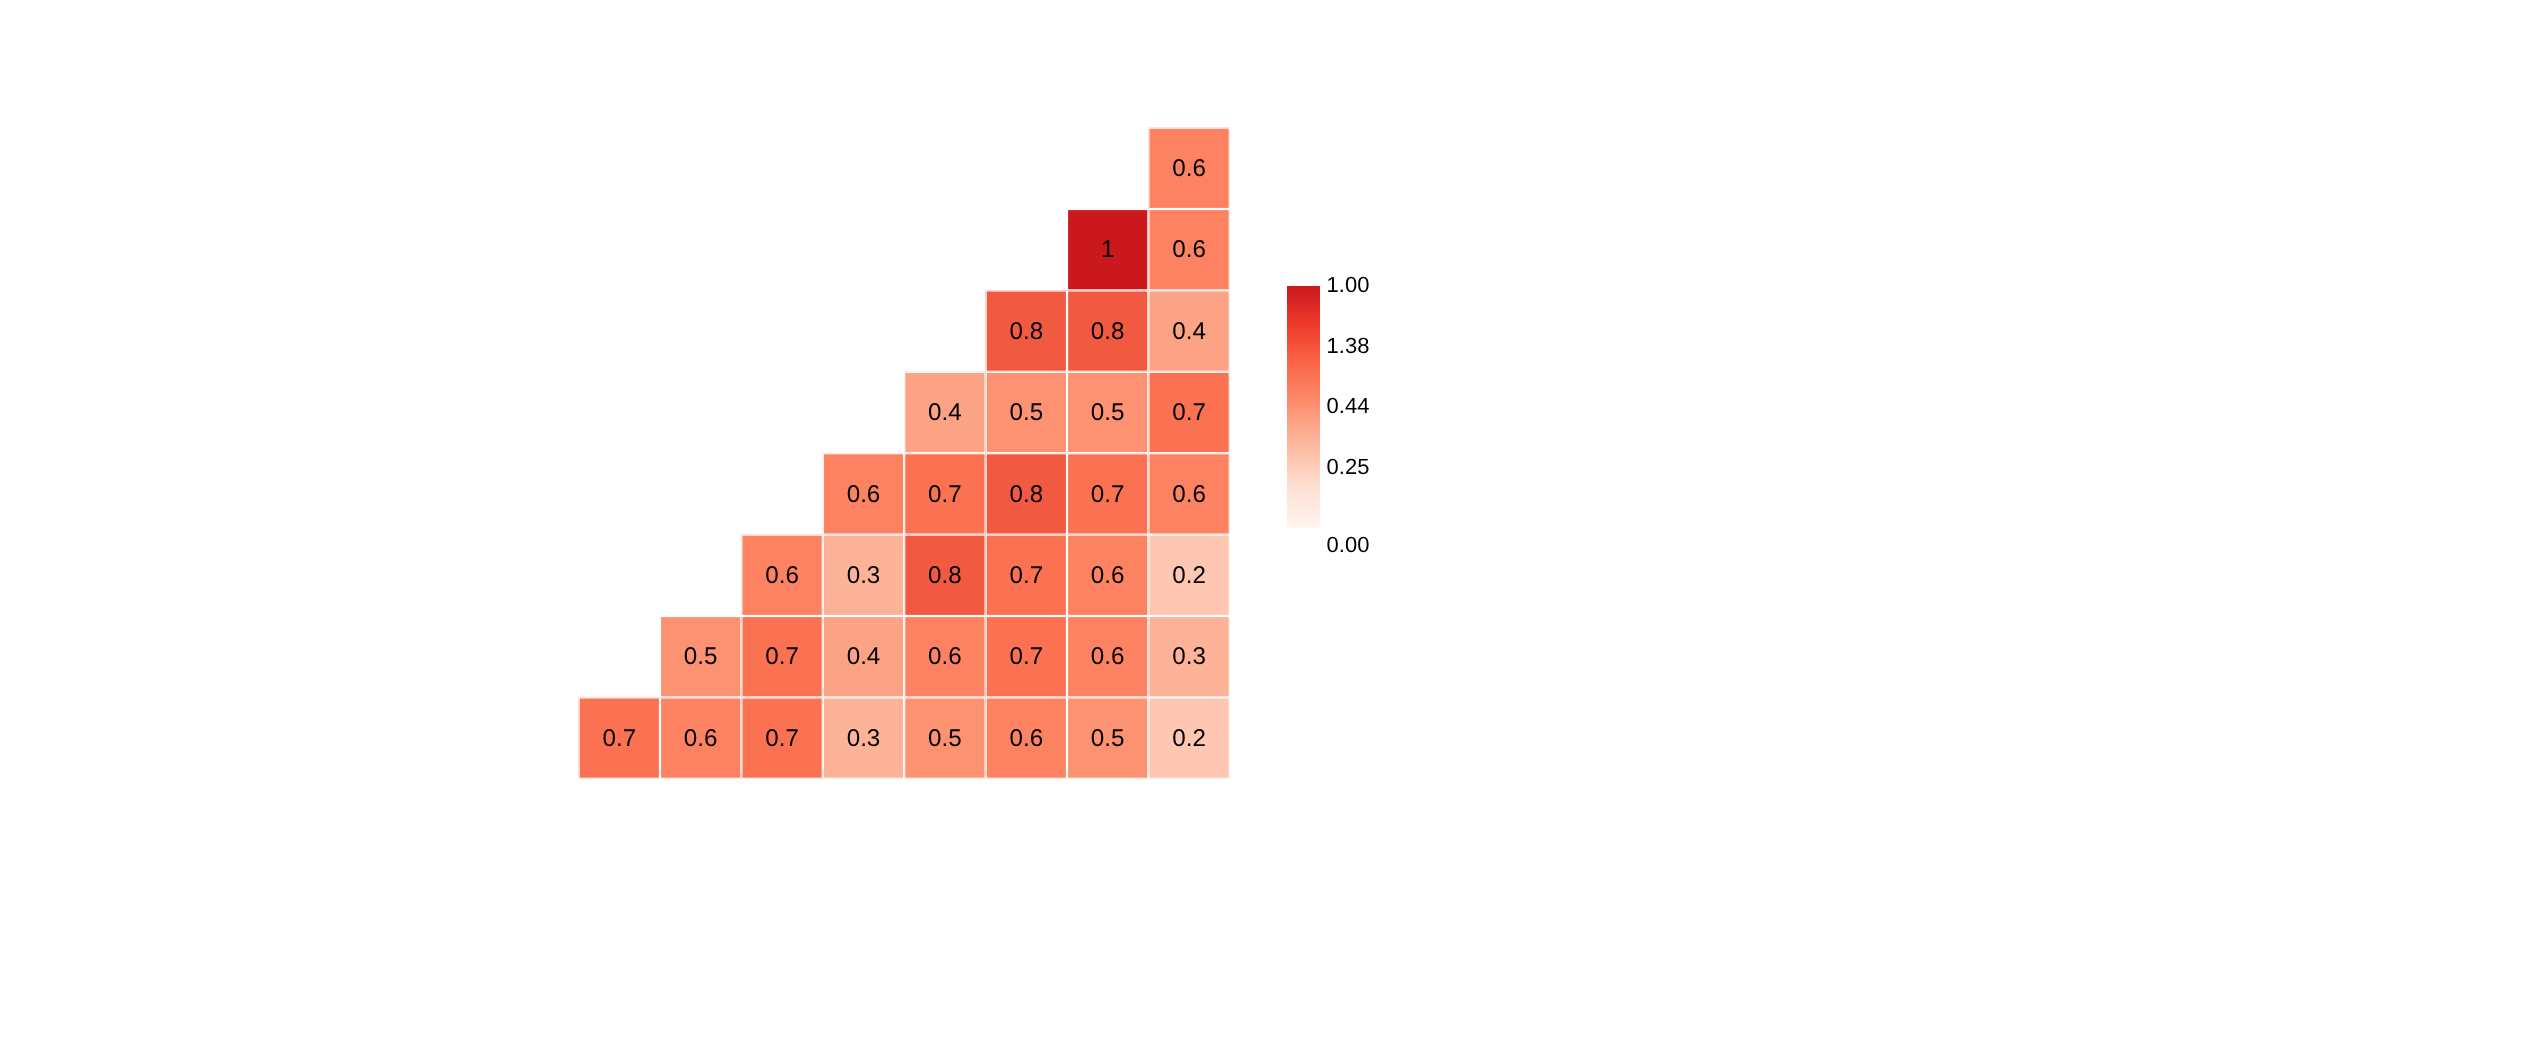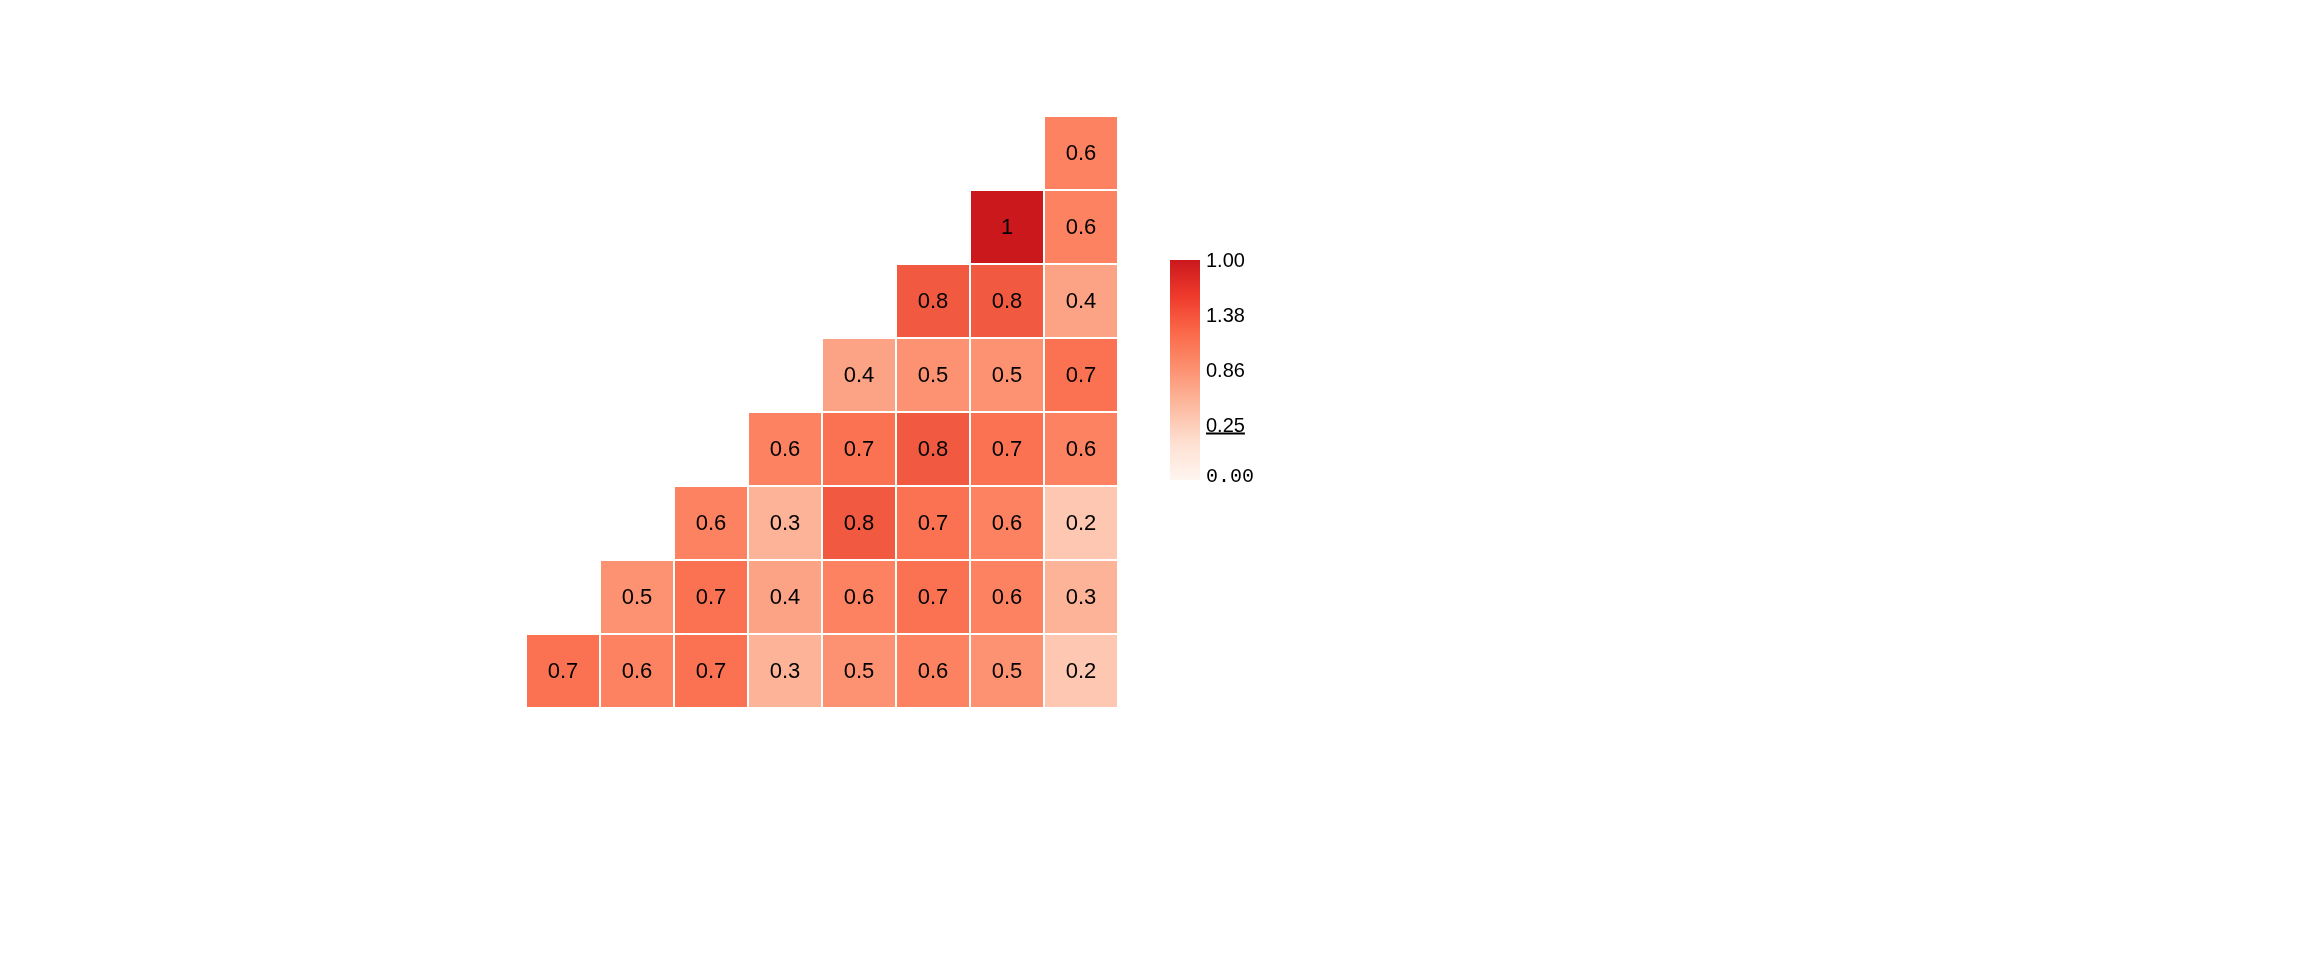--- a/index.html
+++ b/index.html
@@ -117,18 +117,18 @@
         <div class="cell" style="background: rgb(252, 130, 98);">0.6</div>
         <div class="cell" style="background: rgb(252, 146, 114);">0.5</div>
         <div class="cell" style="background: rgb(253, 199, 177);">0.2</div>
       </div>
     </div>
   <div class="legend" id="legend" style="left: 1170px; top: 260px;">
     <div class="legend-bar"></div>
     <div class="legend-ticks" id="legend-ticks">
         <div class="legend-tick" style="top: 0px;">1.00</div>
         <div class="legend-tick" style="top: 55px;">1.38</div>
-        <div class="legend-tick" style="top: 110px;">0.86</div>
-        <div class="legend-tick" style="top: 165px; text-decoration: underline;">0.25</div>
-        <div class="legend-tick" style="top: 216px; font-family: Liberation Mono, monospace;">0.00</div>
+        <div class="legend-tick" style="top: 110px;">0.44</div>
+        <div class="legend-tick" style="top: 165px;">0.25</div>
+        <div class="legend-tick" style="top: 236px;">0.00</div>
       </div>
   </div>
 </div>
 
 </body></html>

